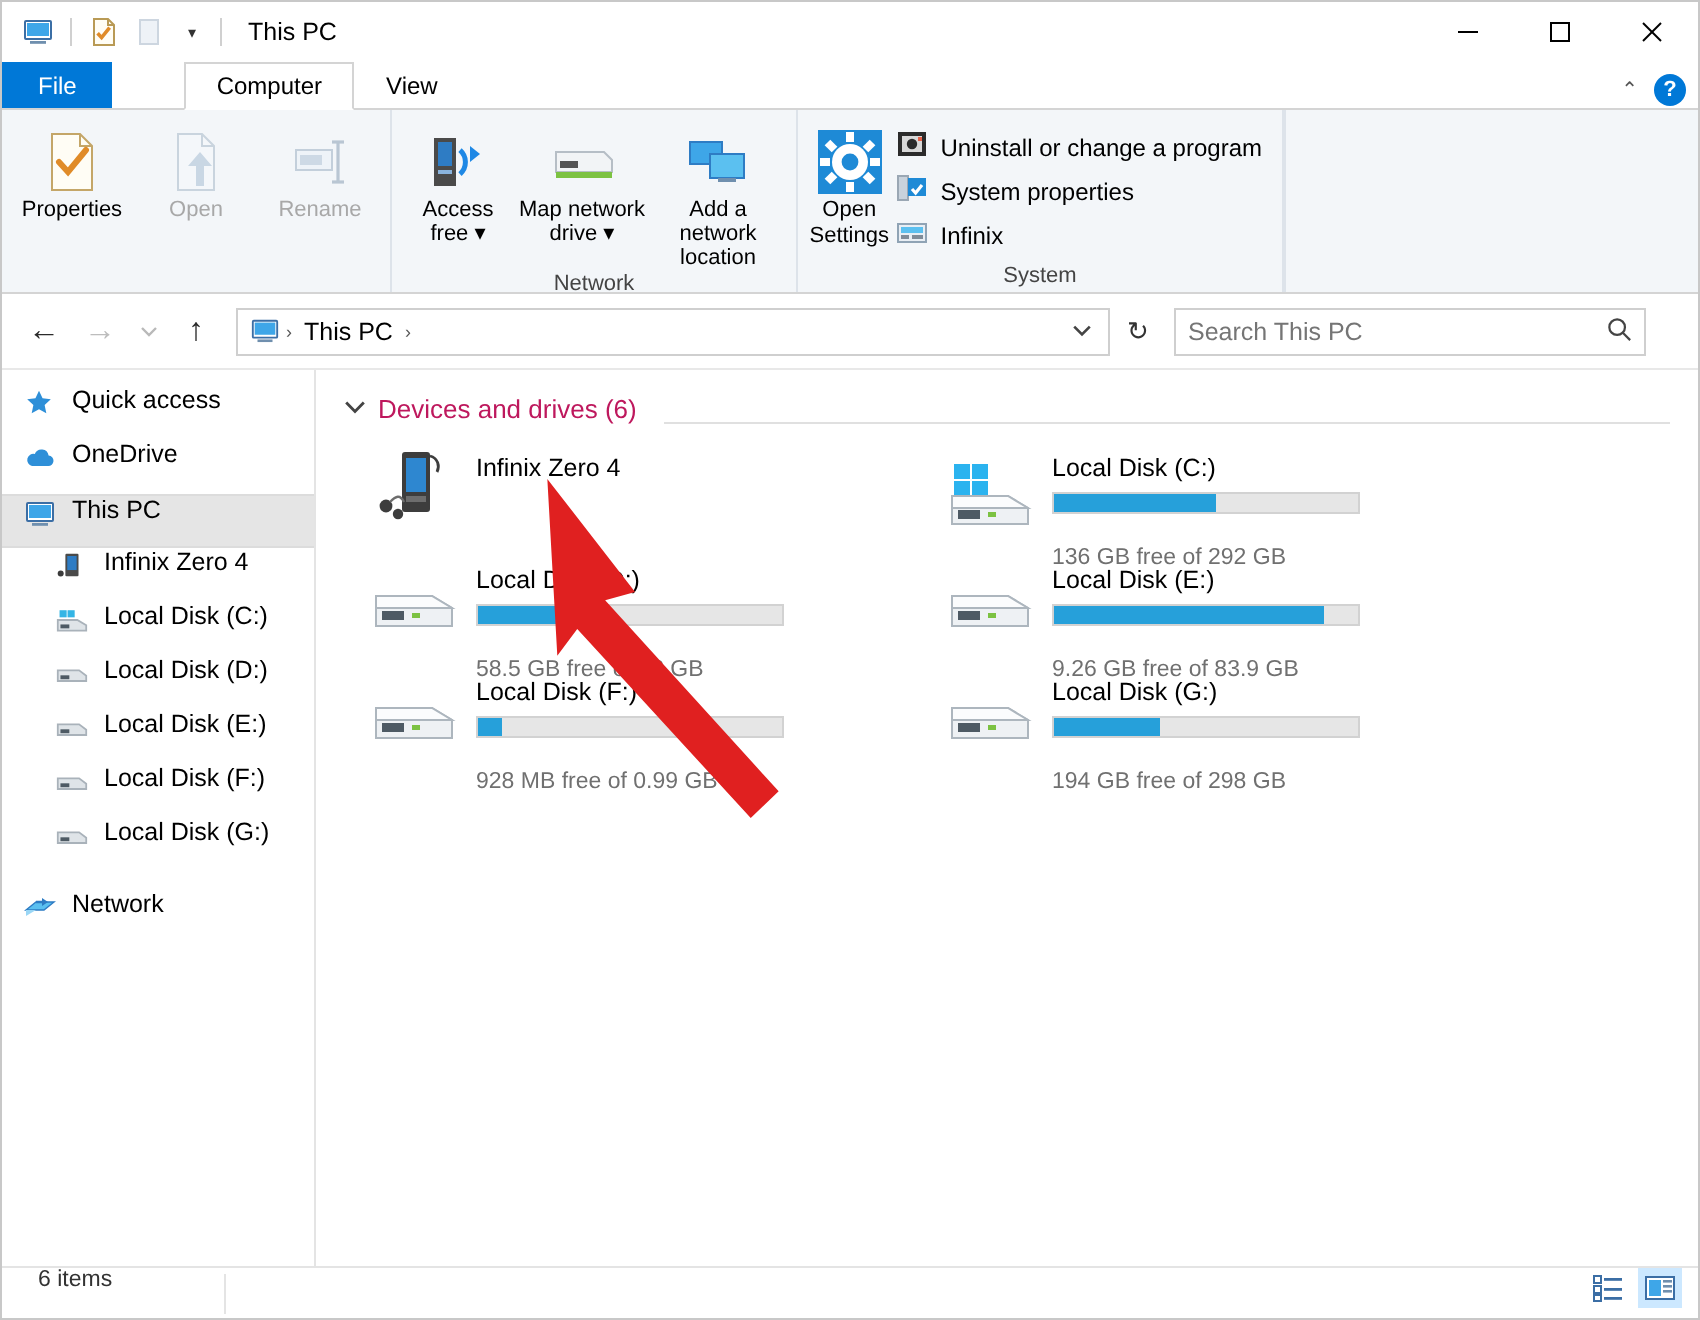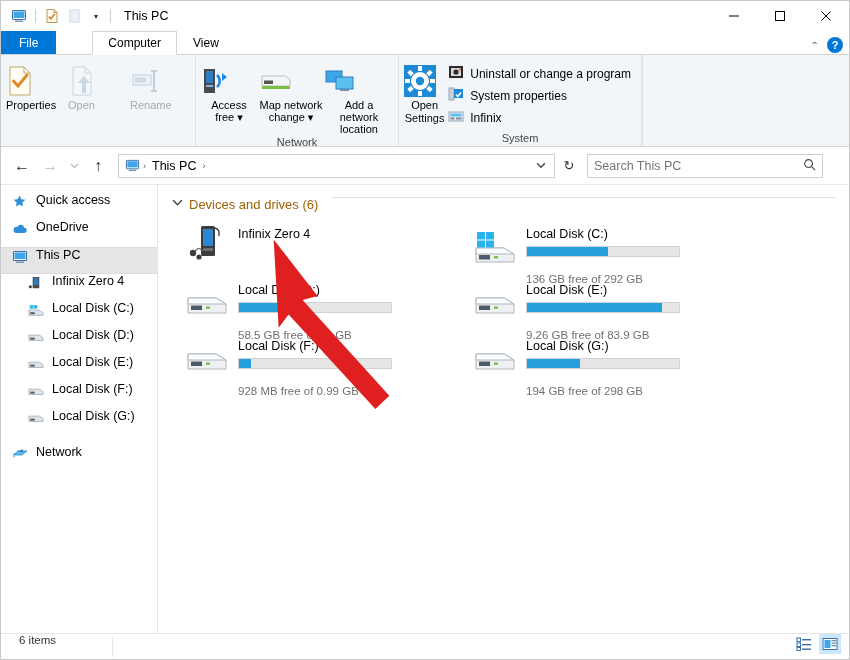--- a/index.html
+++ b/index.html
@@ -102,21 +102,21 @@
   .rgroup-body {
     flex: 1; display: flex; align-items: flex-start;
     padding: 2px 4px 0 4px;
   }
   .rgroup-title {
     height: 15px; text-align: center; font-size: 11px;
     color: #444; line-height: 15px;
   }
   .bigbtn {
     width: 62px; display: flex; flex-direction: column;
-    align-items: flex-start; padding-top: 4px;
+    align-items: center; padding-top: 4px;
     text-align: center; font-size: 11px; color: #000;
     line-height: 12px;
   }
   .bigbtn.dis { color: #a8a8a8; }
   .bigbtn .bi { height: 34px; display: flex; align-items: center; }
   .bigbtn .bl { padding: 1px 1px 0 1px; }
   .smlist { display: flex; flex-direction: column; padding-top: 3px; gap: 1px; }
   .smbtn {
     display: flex; align-items: center; gap: 6px;
     height: 21px; padding: 0 6px 0 2px;
@@ -188,22 +188,22 @@
     border-top: 1px solid #dcdcdc; border-bottom: 1px solid #dcdcdc;
   }
   .nav-ico { width: 17px; height: 17px; display: flex; align-items: center; justify-content: center; }
 
   
   .content {
     flex: 1; background: #ffffff; position: relative;
     padding: 12px 0 0 14px; overflow: hidden;
   }
   .grp-head {
-    display: flex; align-items: flex-start; gap: 6px;
-    font-size: 13px; color: #a16207; margin-bottom: 6px;
+    display: flex; align-items: flex-end; gap: 6px;
+    font-size: 13px; color: #be185d; margin-bottom: 6px;
   }
   .grp-chev { font-size: 10px; color: #444; }
   .grp-line { flex: 1; height: 1px; background: #e0e0e0; margin-left: 8px; margin-right: 14px; }
 
   .tiles {
     display: grid;
     grid-template-columns: 238px 238px;
     column-gap: 50px; row-gap: 0px;
     padding-left: 10px;
   }
@@ -363,21 +363,21 @@
           <div class="bl">Access free ▾</div>
         </div>
         <div class="bigbtn" style="width:66px">
           <div class="bi">
             <svg width="34" height="26" viewBox="0 0 34 26">
               <path d="M4 8h24l4 4v6H4z" fill="#f2f4f6" stroke="#b6bec6"></path>
               <rect x="6" y="12.5" width="9" height="3.5" fill="#555"></rect>
               <rect x="4" y="18" width="28" height="3" fill="#7cc242"></rect>
             </svg>
           </div>
-          <div class="bl">Map network change ▾</div>
+          <div class="bl">Map network drive ▾</div>
         </div>
         <div class="bigbtn" style="width:70px">
           <div class="bi">
             <svg width="32" height="28" viewBox="0 0 32 28">
               <rect x="2" y="4" width="16" height="11" fill="#3ea6e8" stroke="#2e7cc4"></rect>
               <rect x="12" y="10" width="17" height="12" fill="#5bc0f0" stroke="#2e7cc4"></rect>
               <rect x="16" y="22" width="9" height="2" fill="#6f8fae"></rect>
             </svg>
           </div>
           <div class="bl">Add a network location</div>

